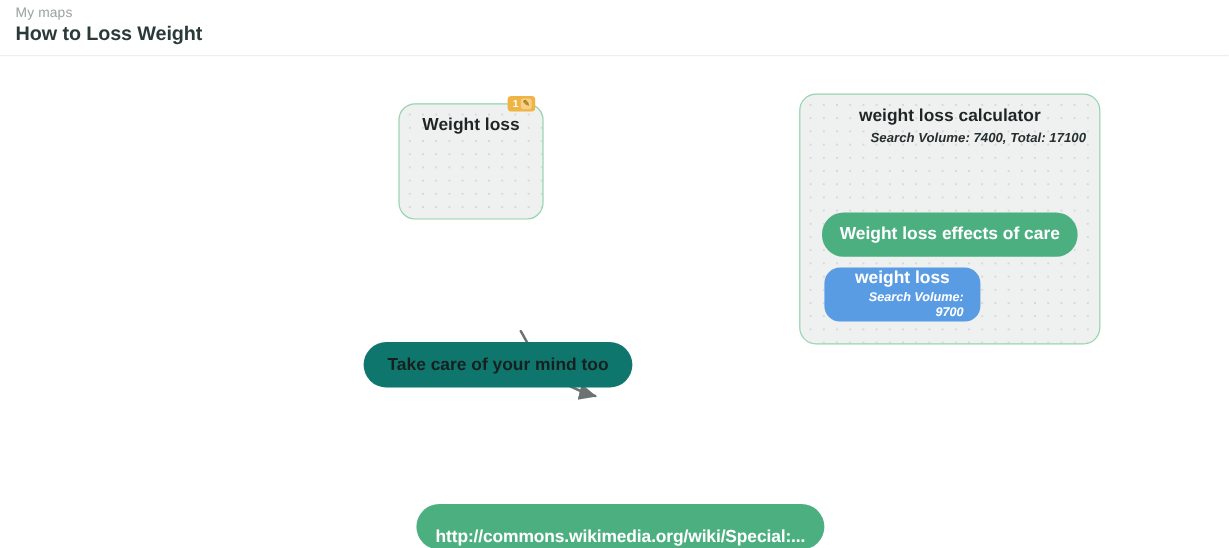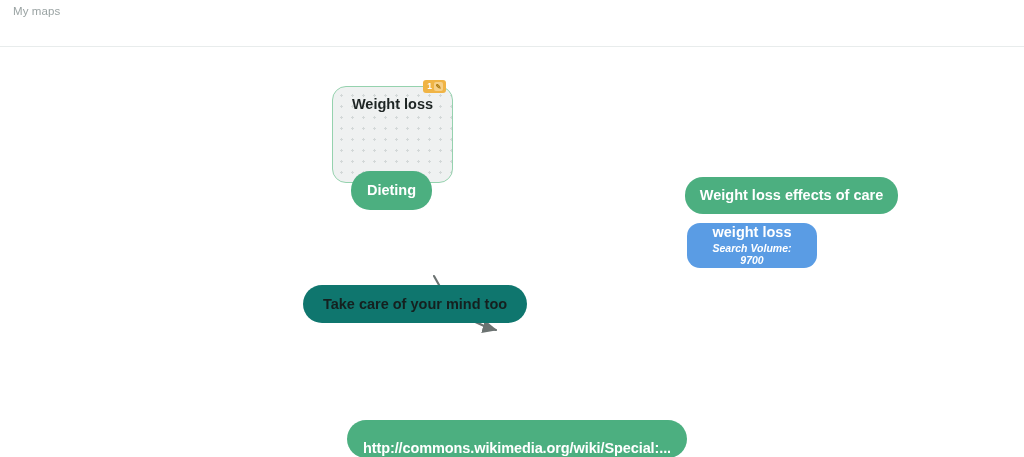--- a/index.html
+++ b/index.html
@@ -132,20 +132,21 @@
     line-height: 1.12;
     color: #ffffff;
   }
   .node .node-sub {
     font-size: 10.5px;
     font-style: italic;
     font-weight: 700;
     color: #ffffff;
     line-height: 1.2;
     margin-top: 1px;
+    text-align: right;
   }
   .node.green  { background: #4caf80; }
   .node.blue   { background: #5a9ce4; }
   .node.cyan   { background: #0f766e; }
   .node.cyan .node-label { color: #15201f; }
 
   .node-dieting      { left: 351px; top: 124px;  width: 81px;  height: 39px; border-radius: 19px; }
   .node-dieting .node-label { font-size: 14.5px; }
 
   .node-effects      { left: 685px; top: 130px;  width: 213px; height: 37px; border-radius: 18px; }
@@ -161,20 +162,21 @@
   .node-filehistory .node-label { font-size: 14.5px; }
 
   .node-url          { left: 347px; top: 373px;  width: 340px; height: 38px; border-radius: 19px; justify-content: flex-end; }
   .node-url .node-label { font-size: 14.5px; letter-spacing: -0.1px; }
 </style>
 </head>
 <body>
 
 <div class="header">
   <div class="breadcrumb">My maps</div>
+  <div class="page-title">How to Loss Weight</div>
 </div>
 
 <div class="canvas">
 
   <svg class="arrows-layer" viewBox="0 0 1024 410" width="1024" height="410">
     <defs>
       <marker id="arrowhead" markerWidth="9" markerHeight="9" refX="6.4" refY="3.2" orient="auto" markerUnits="strokeWidth">
         <path d="M0,0 L7,3.2 L0,6.4 z" fill="#6b7271"></path>
       </marker>
     </defs>
@@ -182,24 +184,25 @@
   </svg>
 
   <div class="group-box" style="left:332px; top:39px; width:121px; height:97px;">
     <div class="group-badge">
       <span>1</span>
       <span class="badge-glyph">✎</span>
     </div>
     <div class="group-title" style="top:9px;">Weight loss</div>
   </div>
 
-  <div class="node green node-dieting">
-    <span class="node-label">Dieting</span>
-  </div>
-
+
+  <div class="group-box" style="left:666px; top:31px; width:251px; height:209px;">
+    <div class="group-title" style="top:10px;">weight loss calculator</div>
+    <div class="group-subtitle" style="top:30px;">Search Volume: 7400, Total: 17100</div>
+  </div>
 
   <div class="node green node-effects">
     <span class="node-label">Weight loss effects of care</span>
   </div>
 
   <div class="node blue node-weightloss">
     <span class="node-label">weight loss</span>
     <span class="node-sub">Search Volume: 9700</span>
   </div>
 

